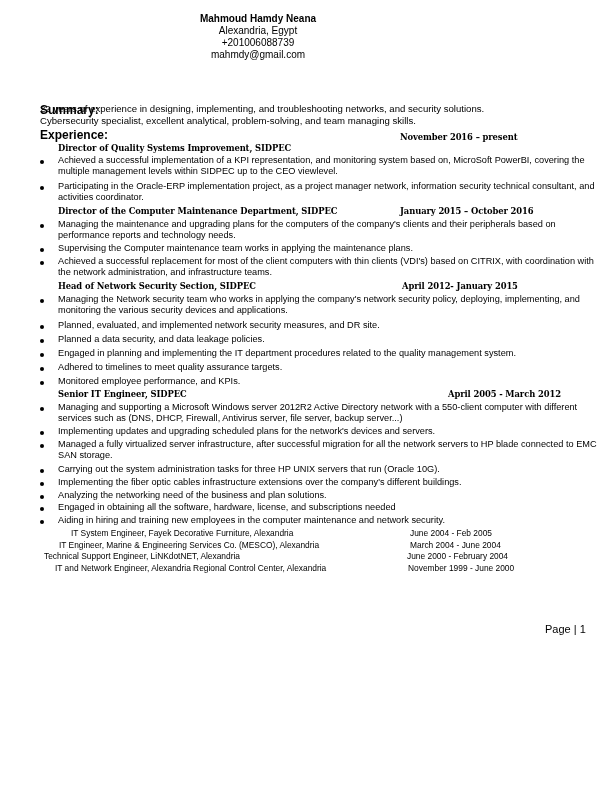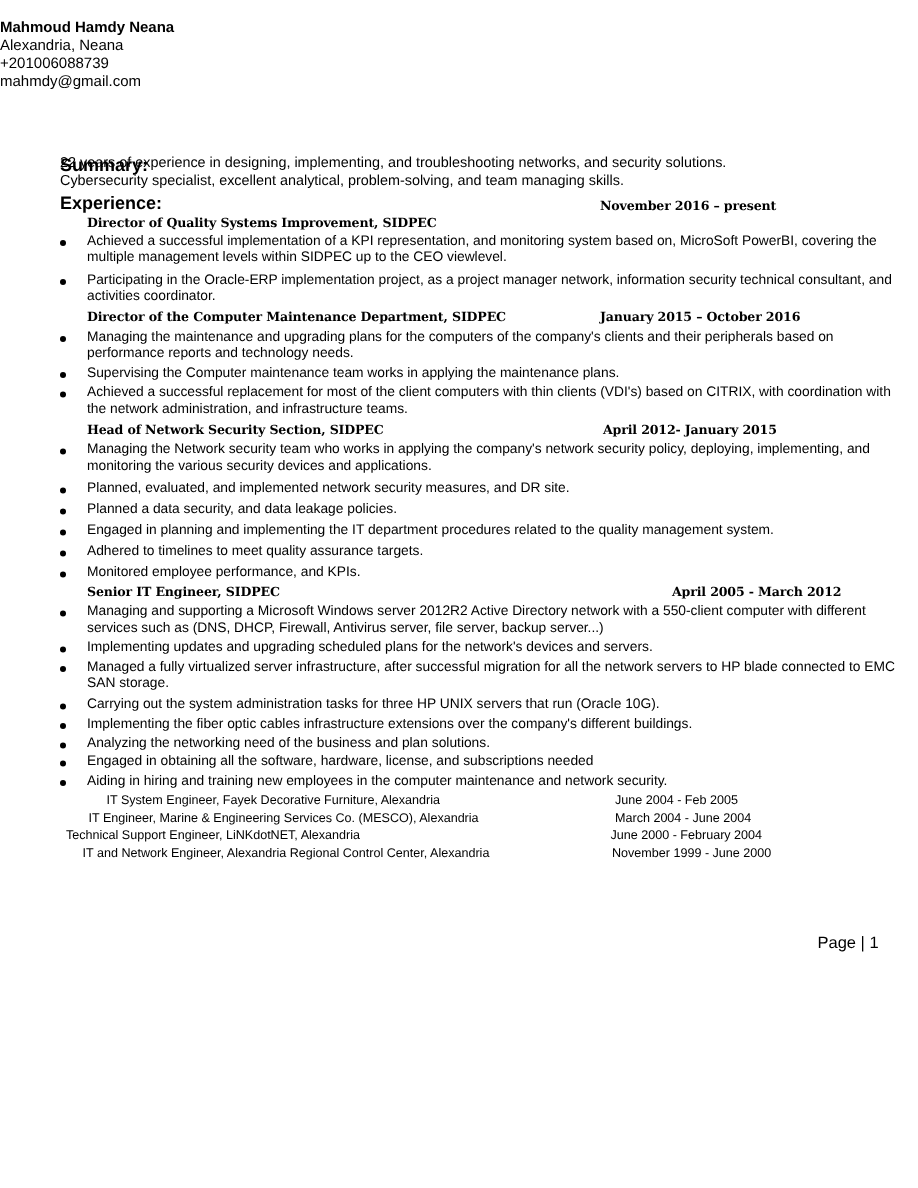--- a/index.html
+++ b/index.html
@@ -1,35 +1,35 @@
 <!DOCTYPE html>
 <html><head>
   <meta charset="utf-8">
   <style>
     html, body { margin:0; padding:0; background:#ffffff; }
     body { width:612px; height:792px; position:relative; overflow:hidden; color:#000; font-family:"Liberation Sans", sans-serif; }
-    .header { position:absolute; top:13px; left:0; width:516px; font-size:10px; line-height:12px; }
+    .header { position:absolute; top:13px; left:0; width:516px; text-align:center; font-size:10px; line-height:12px; }
     .header .name { font-weight:bold; }
     .section-title { position:absolute; left:40px; font-weight:bold; font-size:12px; line-height:13px; }
     .summary-text { position:absolute; left:40px; top:103px; font-size:9.6px; line-height:12.3px; white-space:nowrap; }
     .job-title { position:absolute; left:58px; font-family:"DejaVu Serif", serif; font-weight:bold; font-size:8.4px; line-height:11px; white-space:nowrap; letter-spacing:-0.1px; }
     .job-dates { position:absolute; font-family:"DejaVu Serif", serif; font-weight:bold; font-size:8.4px; line-height:11px; white-space:nowrap; letter-spacing:-0.1px; }
     .bullet { position:absolute; left:40px; width:560px; font-size:9.2px; line-height:11.3px; }
     .bullet .dot { position:absolute; left:0; top:0; width:6px; height:11px; }
     .bullet .dot::before { content:""; position:absolute; left:0; top:5px; width:4px; height:4px; border-radius:50%; background:#000; }
     .bullet .txt { position:absolute; left:18px; width:545px; }
     .early { position:absolute; font-size:8.4px; line-height:11px; white-space:nowrap; }
     .footer { position:absolute; left:545px; top:623px; font-size:11px; }
   </style>
 </head>
 <body>
 
 <div class="header">
   <div class="name">Mahmoud Hamdy Neana</div>
-  <div>Alexandria, Neana</div>
+  <div>Alexandria, Egypt</div>
   <div>+201006088739</div>
   <div>mahmdy@gmail.com</div>
 </div>
 
 <div class="section-title" style="top:88px;margin-top:16px;">Summary:</div>
 <div class="summary-text">
   <div>22 years of experience in designing, implementing, and troubleshooting networks, and security solutions.</div>
   <div>Cybersecurity specialist, excellent analytical, problem-solving, and team managing skills.</div>
 </div>
 

